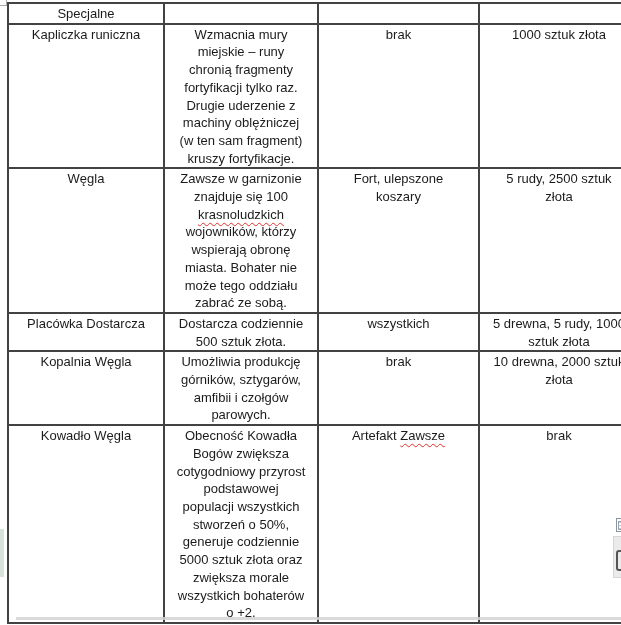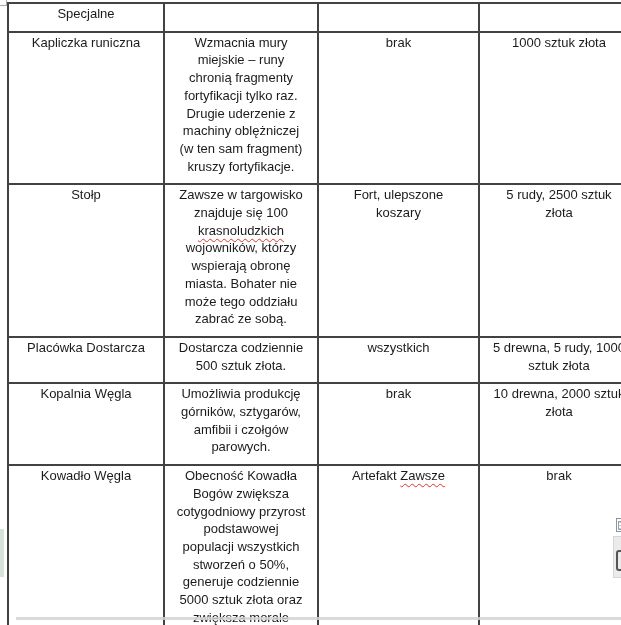--- a/index.html
+++ b/index.html
@@ -13,21 +13,21 @@
 
   table.doc-table{
     position:absolute;left:7px;top:2px;
     border-collapse:collapse;table-layout:fixed;
     width:607px;
   }
   table.doc-table td{
     border:2px solid #424242;
     vertical-align:top;text-align:center;
     font-size:13px;line-height:17.7px;
-    padding:1px 4px 8px 4px;
+    padding:1px 4px 0 4px;
     white-space:pre-line;
     overflow:hidden;
   }
   td.c-name{width:146px;}
   td.c-desc{width:144px;margin-top:16px;}
   td.c-req{width:151px;padding-left:8px;padding-right:8px;}
   td.c-cost{width:150px;}
 
   tr.r-special{height:19px;}
   tr.r-kapliczka{height:142px;}
@@ -107,22 +107,22 @@
 fortyfikacji tylko raz.
 Drugie uderzenie z
 machiny oblężniczej
 (w ten sam fragment)
 kruszy fortyfikacje.</td>
       <td class="c-req">brak</td>
       <td class="c-cost">1000 sztuk złota</td>
     </tr>
 
     <tr class="r-stolp">
-      <td class="c-name">Stołp</td>
-      <td class="c-desc"><span>Zawsze w targowisko
+      <td class="c-name">Węgla</td>
+      <td class="c-desc"><span>Zawsze w garnizonie
 znajduje się 100
 </span><span class="sq">krasnoludzkich</span><span>
 wojowników, którzy
 wspierają obronę
 miasta. Bohater nie
 może tego oddziału
 zabrać ze sobą.</span></td>
       <td class="c-req">Fort, ulepszone
 koszary</td>
       <td class="c-cost">5 rudy, 2500 sztuk

